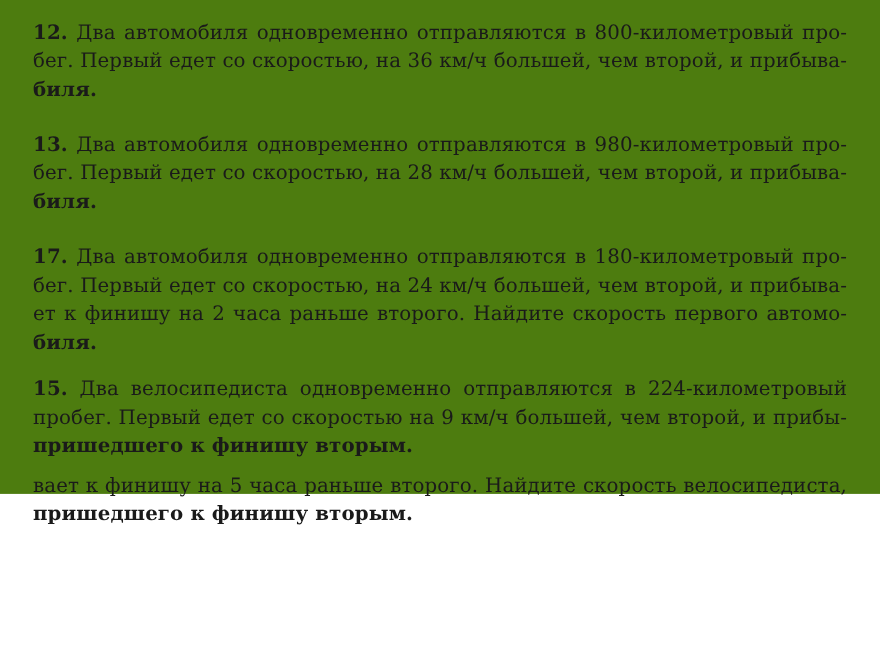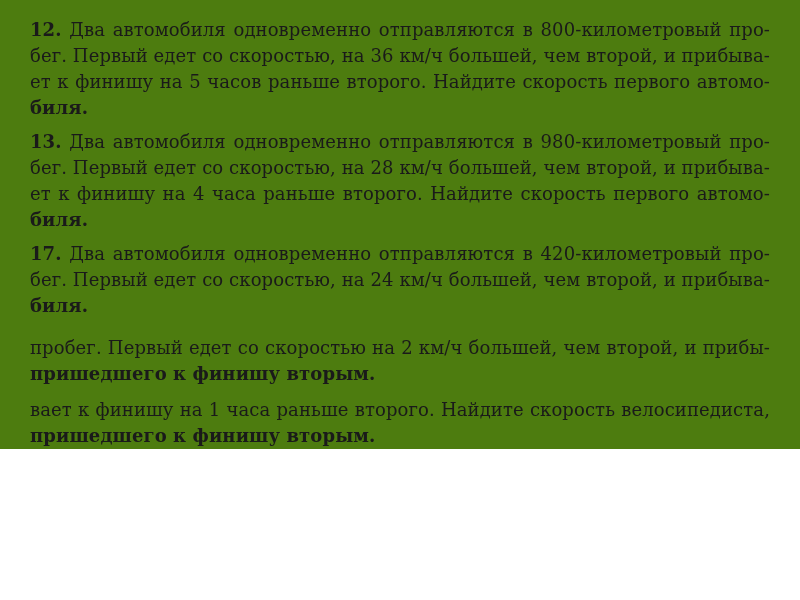--- a/index.html
+++ b/index.html
@@ -17,21 +17,21 @@
   .page {
     box-sizing: border-box;
     width: 800px;
     height: 449px;
     padding: 17px 30px 0 30px;
     background: #4d7c0f;
   }
   .problem {
     margin: 0;
   }
-  .mt8  { margin-top: 8px; }
+  .mt8  { margin-top: 24px; }
   .mt16 { margin-top: 16px; }
   .mt10 { margin-top: 10px; }
   .line {
     font-size: 18px;
     line-height: 26px;
     text-align: justify;
     text-align-last: justify;
     letter-spacing: 0.1px;
     white-space: normal;
     overflow: hidden;
@@ -46,40 +46,40 @@
   }
 </style>
 </head>
 <body>
 
 <div class="page">
 
   <div class="problem">
     <div class="line"><span class="num">12.</span> <span>Два автомобиля одновременно отправляются в 800-километровый про-</span></div>
     <div class="line">бег. Первый едет со скоростью, на 36 км/ч большей, чем второй, и прибыва-</div>
-    <div class="line">ет к финишу на 5 часов раньше второго. Найдите скорость первого автомо-</div>
     <div class="line last">биля.</div>
   </div>
 
   <div class="problem mt8">
     <div class="line"><span class="num">13.</span> <span>Два автомобиля одновременно отправляются в 980-километровый про-</span></div>
     <div class="line">бег. Первый едет со скоростью, на 28 км/ч большей, чем второй, и прибыва-</div>
-    <div class="line">ет к финишу на 4 часа раньше второго. Найдите скорость первого автомо-</div>
     <div class="line last">биля.</div>
   </div>
 
   <div class="problem mt8">
-    <div class="line"><span class="num">17.</span> <span>Два автомобиля одновременно отправляются в 420-километровый про-</span></div>
+    <div class="line"><span class="num">17.</span> <span>Два автомобиля одновременно отправляются в 180-километровый про-</span></div>
     <div class="line">бег. Первый едет со скоростью, на 24 км/ч большей, чем второй, и прибыва-</div>
+    <div class="line">ет к финишу на 2 часа раньше второго. Найдите скорость первого автомо-</div>
     <div class="line last">биля.</div>
   </div>
 
   <div class="problem mt16">
-    <div class="line">пробег. Первый едет со скоростью на 2 км/ч большей, чем второй, и прибы-</div>
+    <div class="line"><span class="num">15.</span> <span>Два велосипедиста одновременно отправляются в 224-километровый</span></div>
+    <div class="line">пробег. Первый едет со скоростью на 9 км/ч большей, чем второй, и прибы-</div>
     <div class="line last">пришедшего к финишу вторым.</div>
   </div>
 
   <div class="problem mt10">
-    <div class="line">вает к финишу на 1 часа раньше второго. Найдите скорость велосипедиста,</div>
+    <div class="line">вает к финишу на 5 часа раньше второго. Найдите скорость велосипедиста,</div>
     <div class="line last">пришедшего к финишу вторым.</div>
   </div>
 
 </div>
 
 </body></html>

